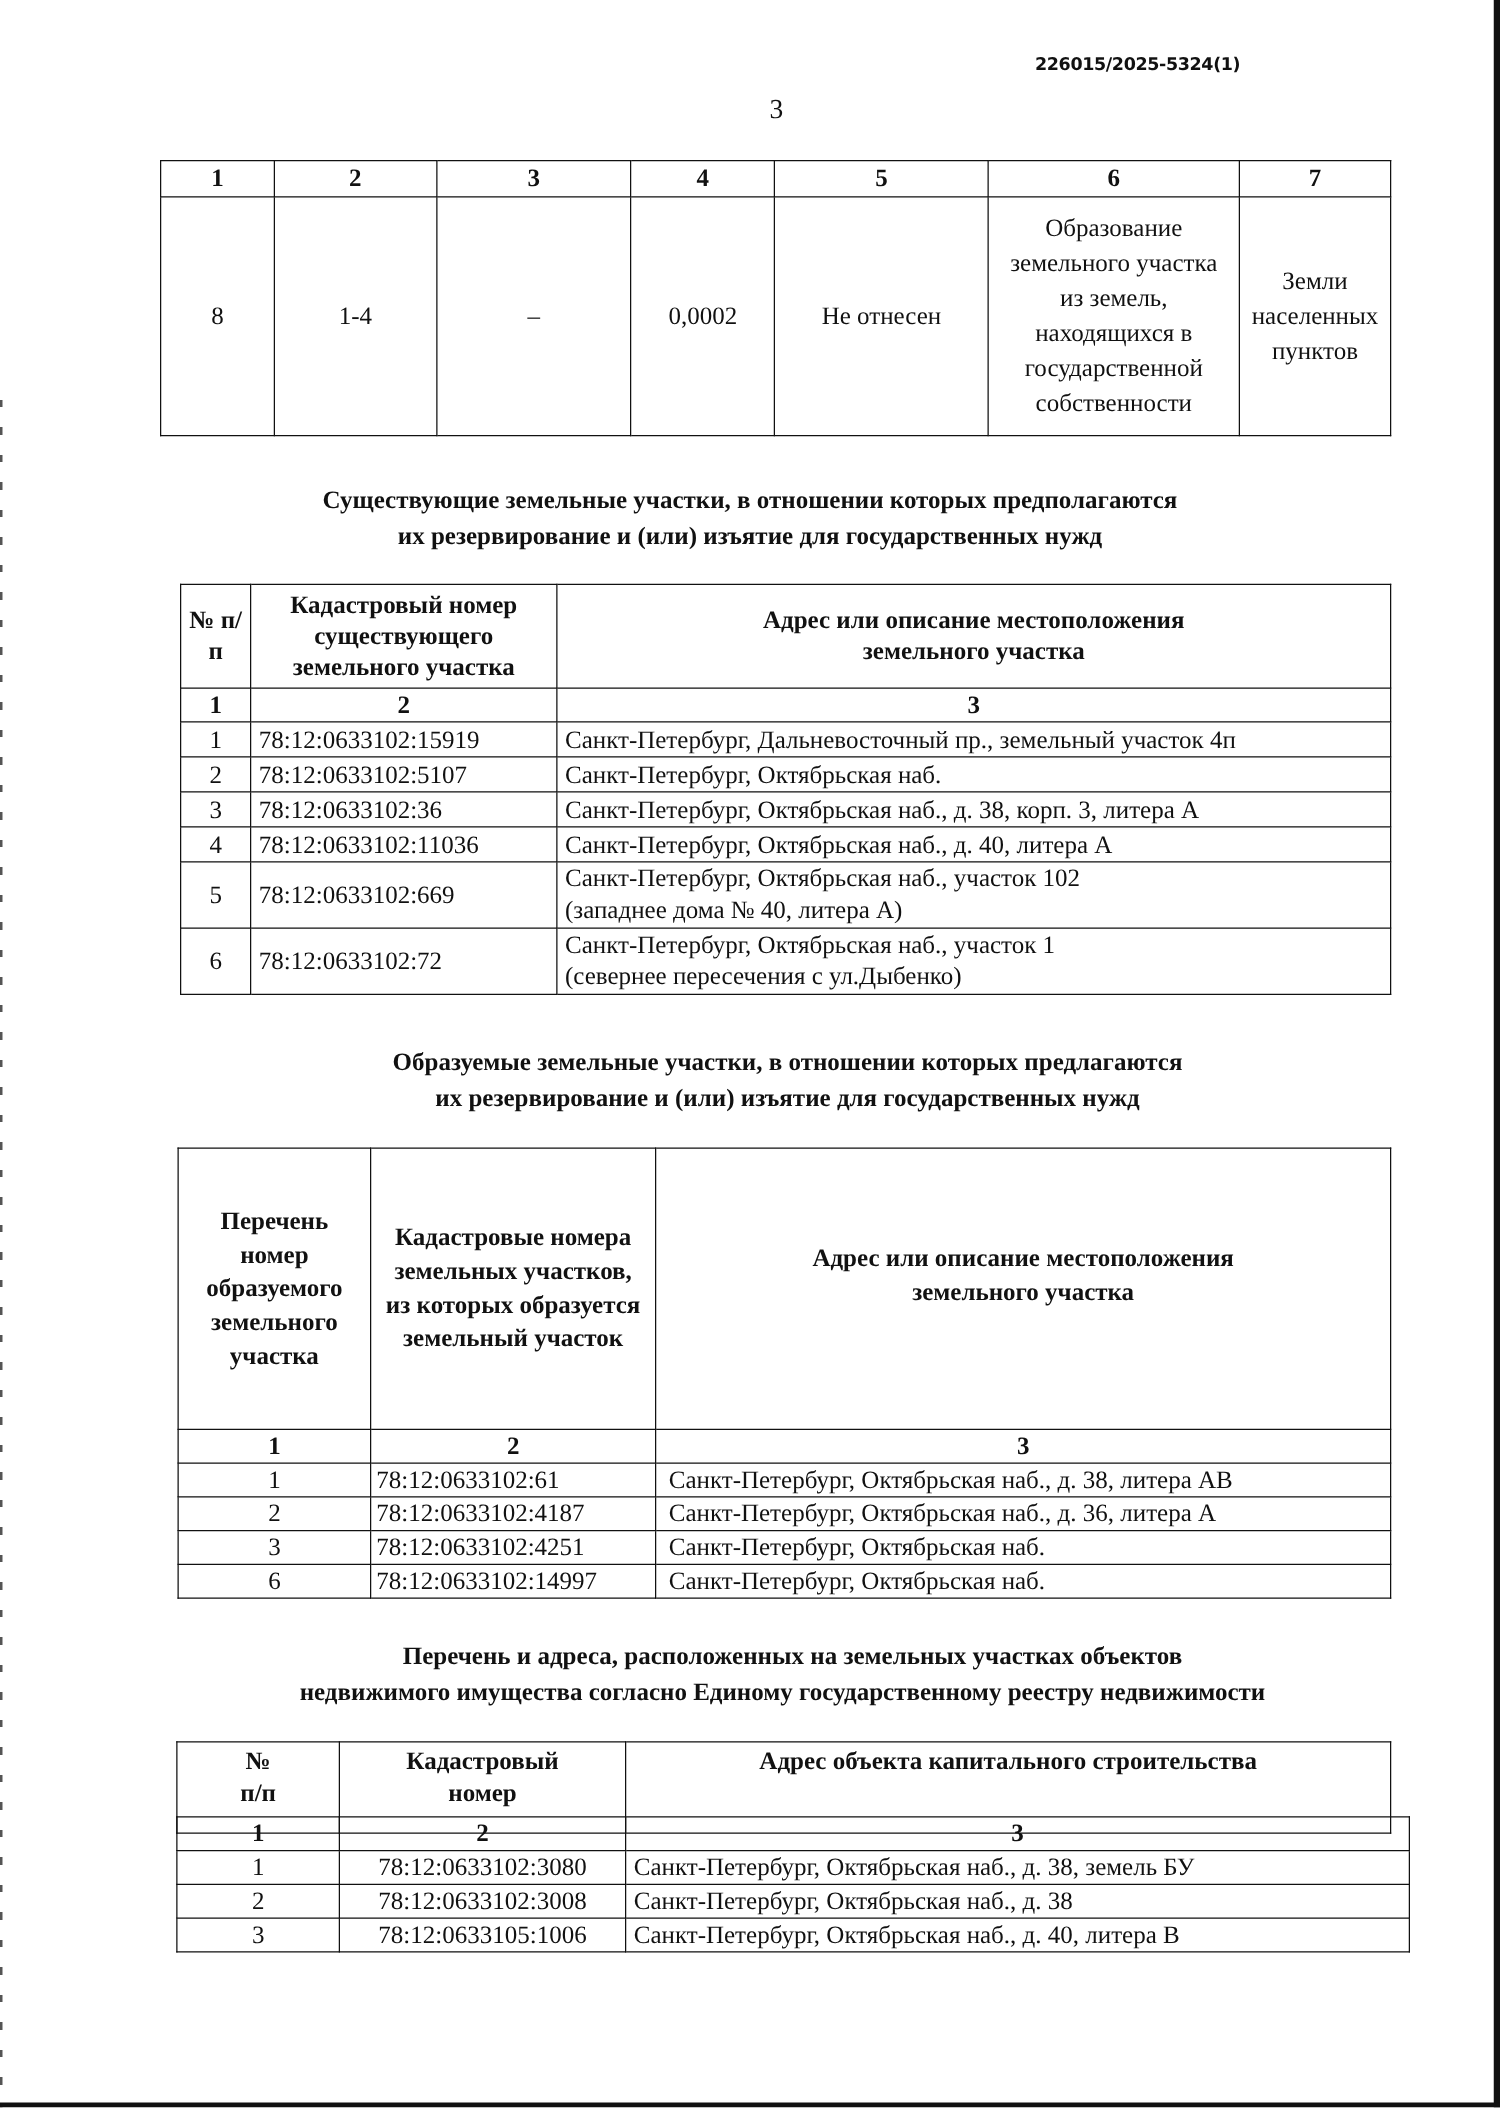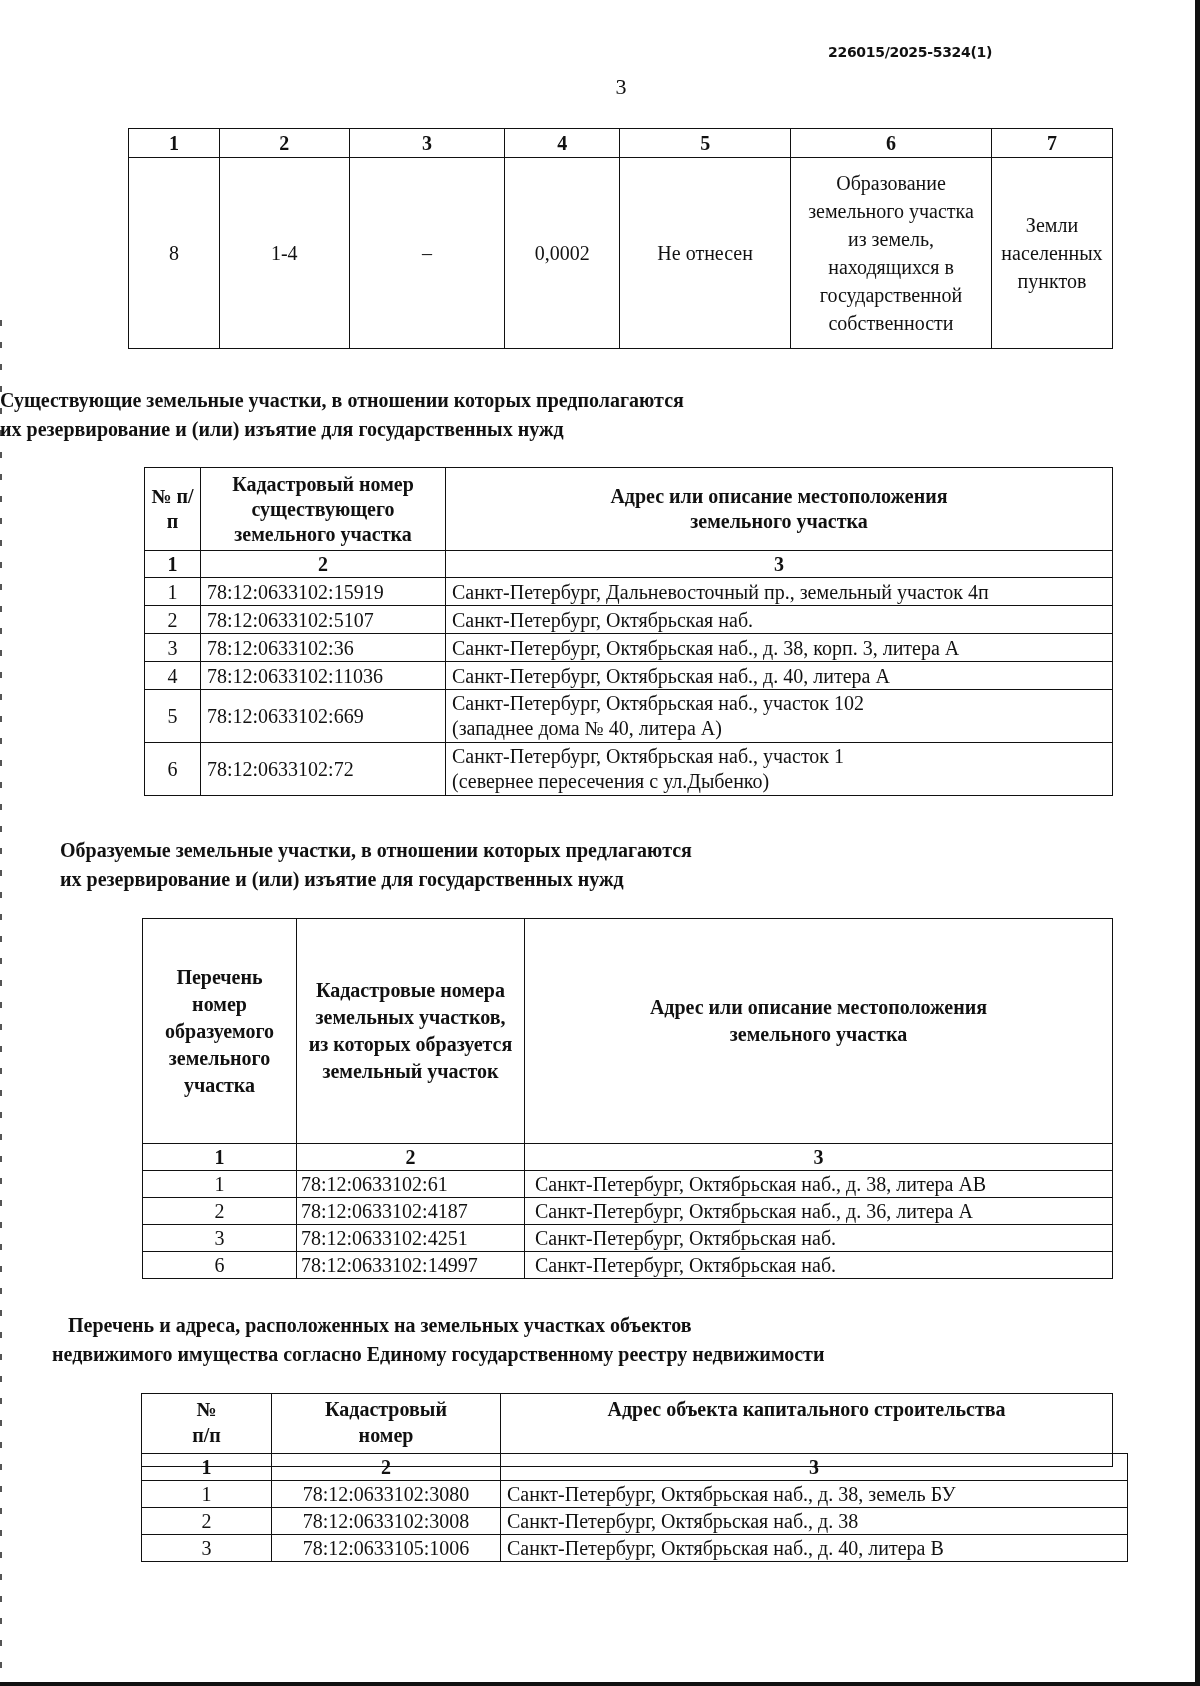--- a/index.html
+++ b/index.html
@@ -17,21 +17,21 @@
       font-family: "DejaVu Sans", sans-serif; letter-spacing: -0.3px; }
     .page-num { position: absolute; top: 74px; left: 0; width: 1242px; text-align: center; font-size: 22px; }
 
     table { border-collapse: collapse; position: absolute; font-size: 20px; }
     td, th { border: 1.5px solid #111; padding: 0 6px; line-height: 24px; }
     th { font-weight: bold; }
     .c { text-align: center; }
     .l { text-align: left; }
     .num-row th, .num-row td { font-weight: bold; text-align: center; height: 26px; }
 
-    .section-title { position: absolute; left: 0; width: 1200px; 
+    .section-title { position: absolute; left: 0; width: 1200px; text-align: center;
       font-weight: bold; font-size: 20px; line-height: 29px; }
 
     
     #t1 { top: 128px; left: 128px; width: 985px; }
     #t1 td { vertical-align: middle; }
     #t1 .num-row td { height: 28px; }
     #t1 .data-row td { height: 190px; }
 
     
     #t2 { top: 467px; left: 144px; width: 969px; }

